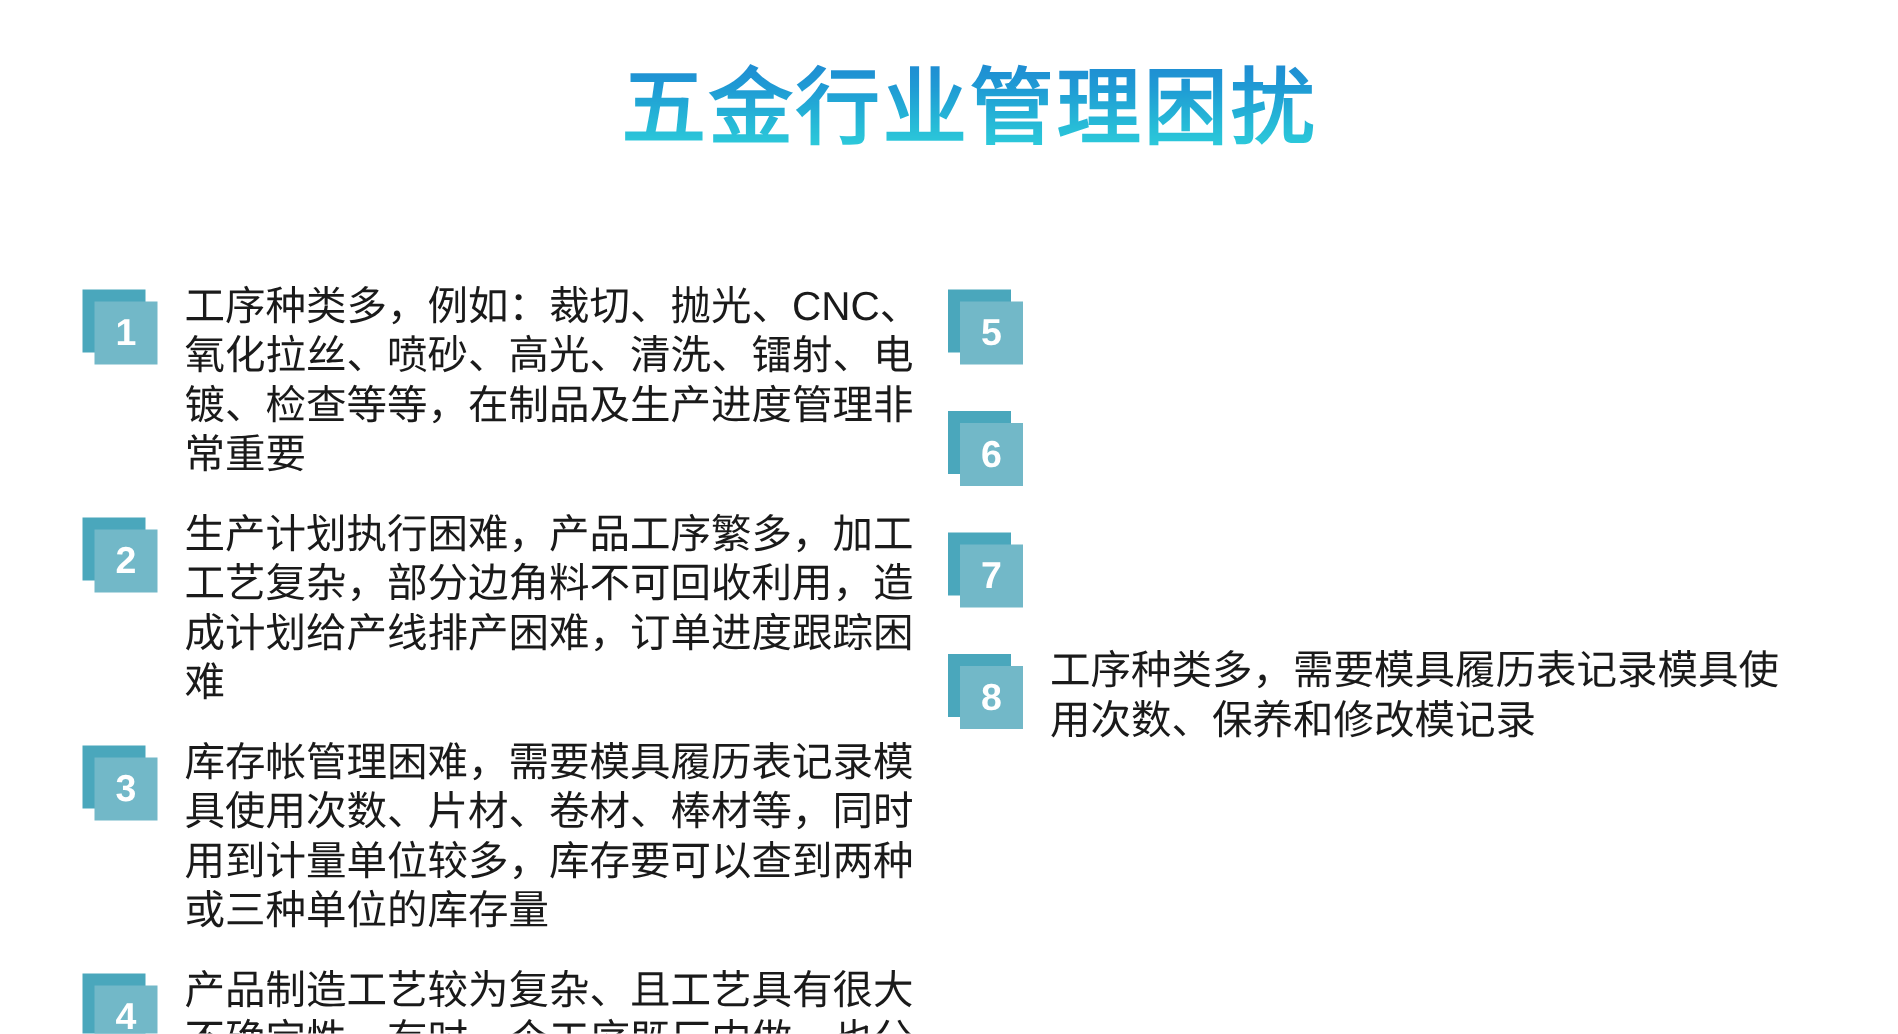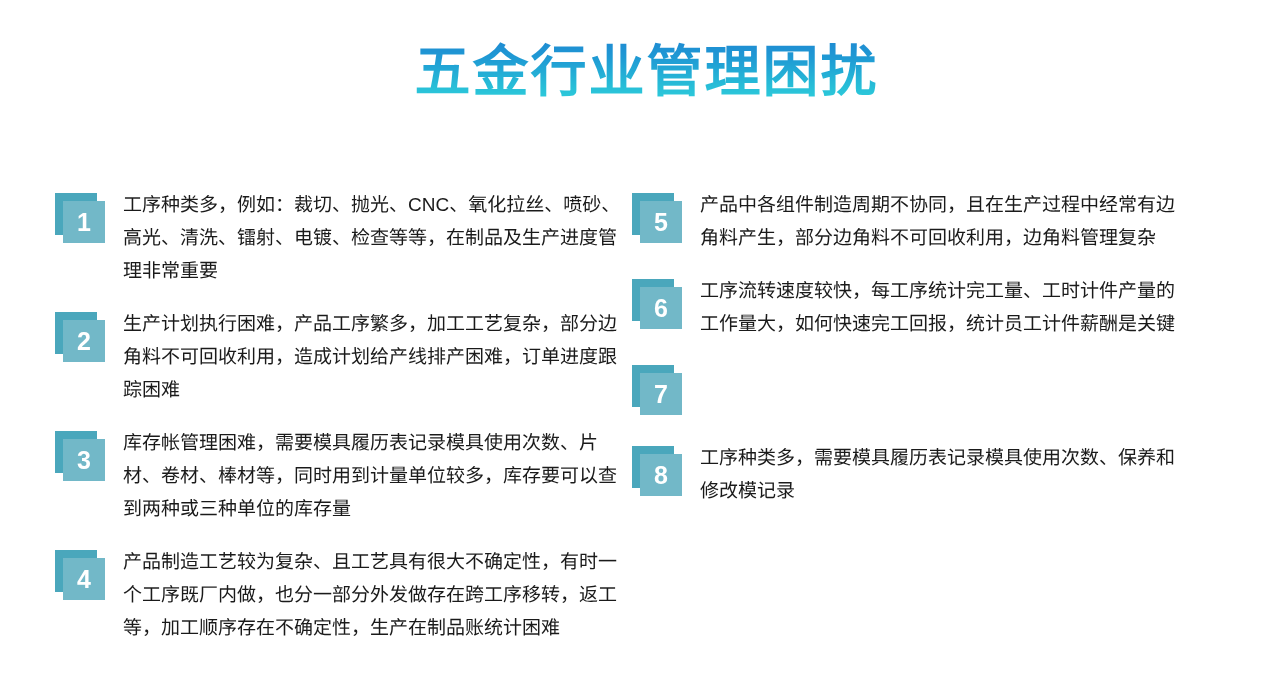--- a/index.html
+++ b/index.html
@@ -116,21 +116,21 @@
     font-size: 25px;
     font-weight: bold;
     font-family: "Liberation Sans", "DejaVu Sans", sans-serif;
     line-height: 1;
   }
 
   
   .item-text {
     flex: 1 1 auto;
     font-family: "Liberation Sans", "DejaVu Sans", sans-serif;
-    font-size: 19px;
+    font-size: 27px;
     line-height: 33px;
     color: #1a1a1a;
     letter-spacing: 0px;
     word-break: break-all;
     padding-top: 2px;
   }
 
   .right .item-text { max-width: 492px; }
   .left  .item-text { max-width: 512px; }
 </style>
@@ -186,30 +186,28 @@
     </div>
 
     <div class="column right col-inner-right">
 
       <div class="item">
         <div class="badge">
           <span class="badge-back"></span>
           <span class="badge-front"></span>
           <span class="badge-num">5</span>
         </div>
-        <p class="item-text">产品中各组件制造周期不协同，且在生产过程中经常有边角料产生，部分边角料不可回收利用，边角料管理复杂</p>
       </div>
 
       <div class="item">
         <div class="badge">
           <span class="badge-back"></span>
           <span class="badge-front"></span>
           <span class="badge-num">6</span>
         </div>
-        <p class="item-text">工序流转速度较快，每工序统计完工量、工时计件产量的工作量大，如何快速完工回报，统计员工计件薪酬是关键</p>
       </div>
 
       <div class="item">
         <div class="badge">
           <span class="badge-back"></span>
           <span class="badge-front"></span>
           <span class="badge-num">7</span>
         </div>
       </div>
 

